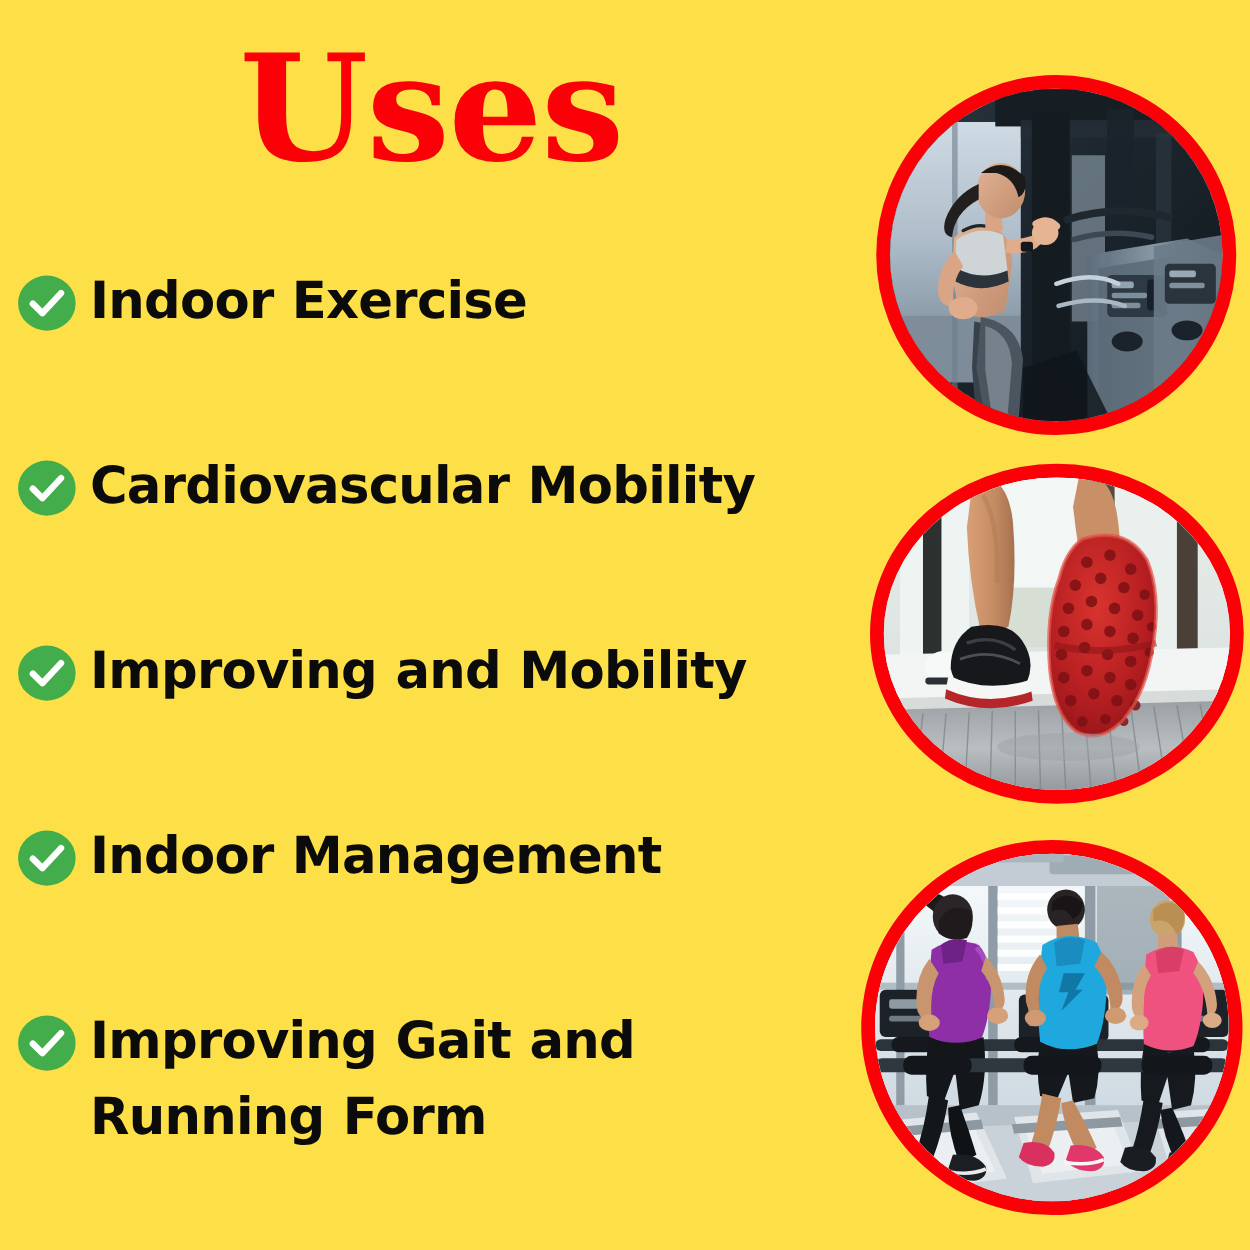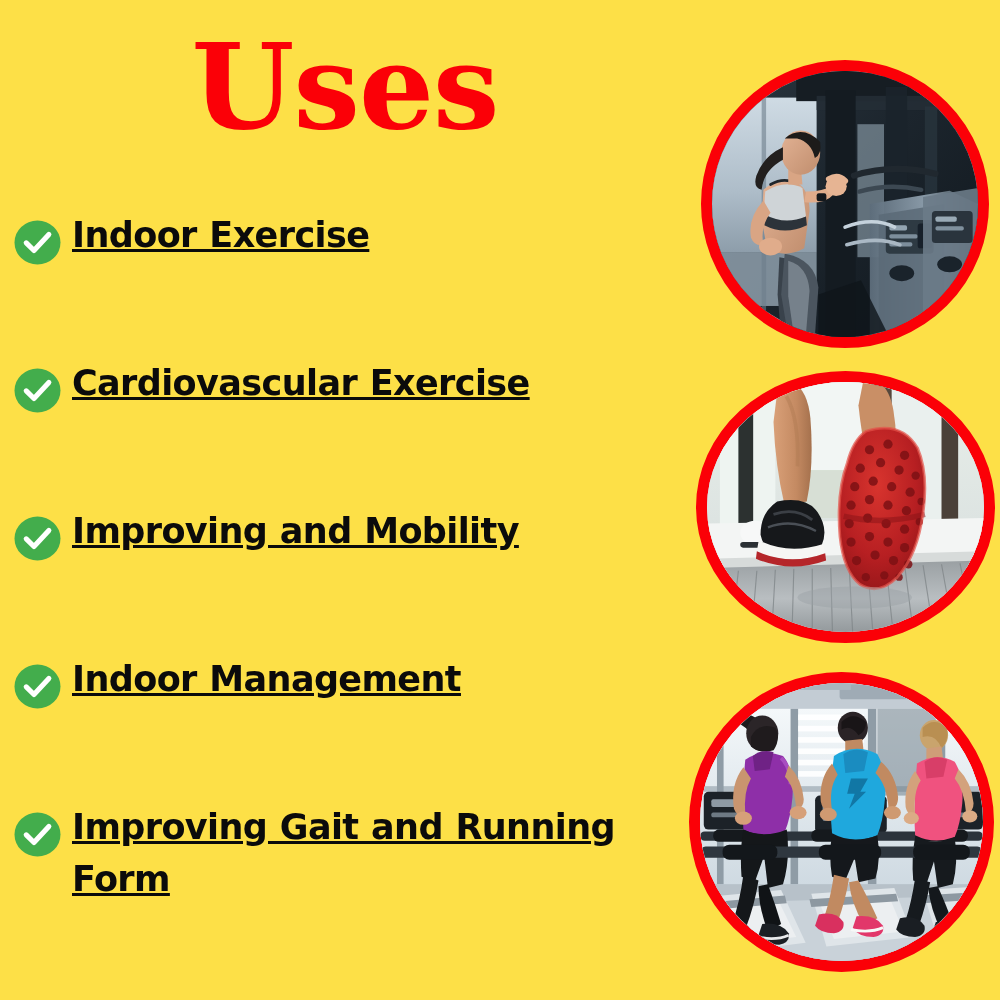--- a/index.html
+++ b/index.html
@@ -60,27 +60,26 @@
     top: 14px;
     width: 47px;
     height: 45px;
     display: block;
   }
 
   .item-text {
     display: block;
     font-family: "DejaVu Sans", "Liberation Sans", sans-serif;
     font-weight: 700;
-    font-size: 35px;
+    font-size: 41px;
     line-height: 1.48;
     letter-spacing: -0.6px;
     color: #0b0b0b;
     padding-top: 4px;
     word-spacing: 1px;
-    text-decoration: underline;
   }
 
   
   .photo {
     position: absolute;
     border-radius: 50%;
     border: 11px solid #fb0007;
     box-sizing: border-box;
     overflow: hidden;
     background: #cfd6dd;
@@ -119,21 +118,21 @@
       <span class="item-text">Indoor Exercise</span>
     </div>
 
     <div class="list-item">
       <span class="check-icon">
         <svg viewBox="0 0 48 46" xmlns="http://www.w3.org/2000/svg">
           <ellipse cx="24" cy="23" rx="23.5" ry="22.5" fill="#43ad4c"></ellipse>
           <path d="M12.5 23.4 L20.4 31.2 L35.6 14.8" fill="none" stroke="#ffffff" stroke-width="5.2" stroke-linecap="round" stroke-linejoin="round"></path>
         </svg>
       </span>
-      <span class="item-text">Cardiovascular Exercise</span>
+      <span class="item-text">Cardiovascular Mobility</span>
     </div>
 
     <div class="list-item">
       <span class="check-icon">
         <svg viewBox="0 0 48 46" xmlns="http://www.w3.org/2000/svg">
           <ellipse cx="24" cy="23" rx="23.5" ry="22.5" fill="#43ad4c"></ellipse>
           <path d="M12.5 23.4 L20.4 31.2 L35.6 14.8" fill="none" stroke="#ffffff" stroke-width="5.2" stroke-linecap="round" stroke-linejoin="round"></path>
         </svg>
       </span>
       <span class="item-text">Improving and Mobility</span>

